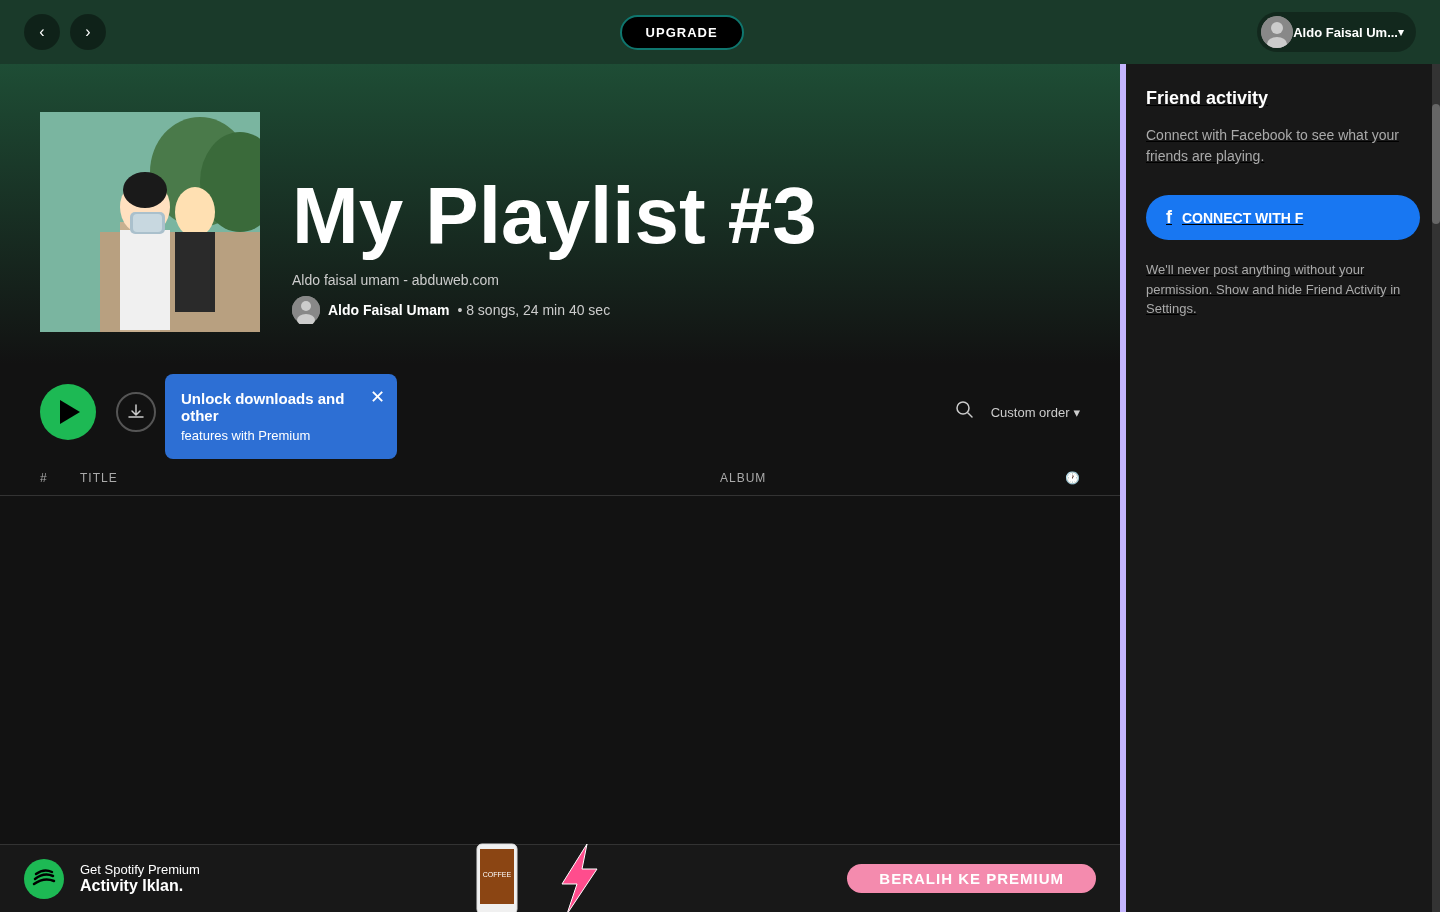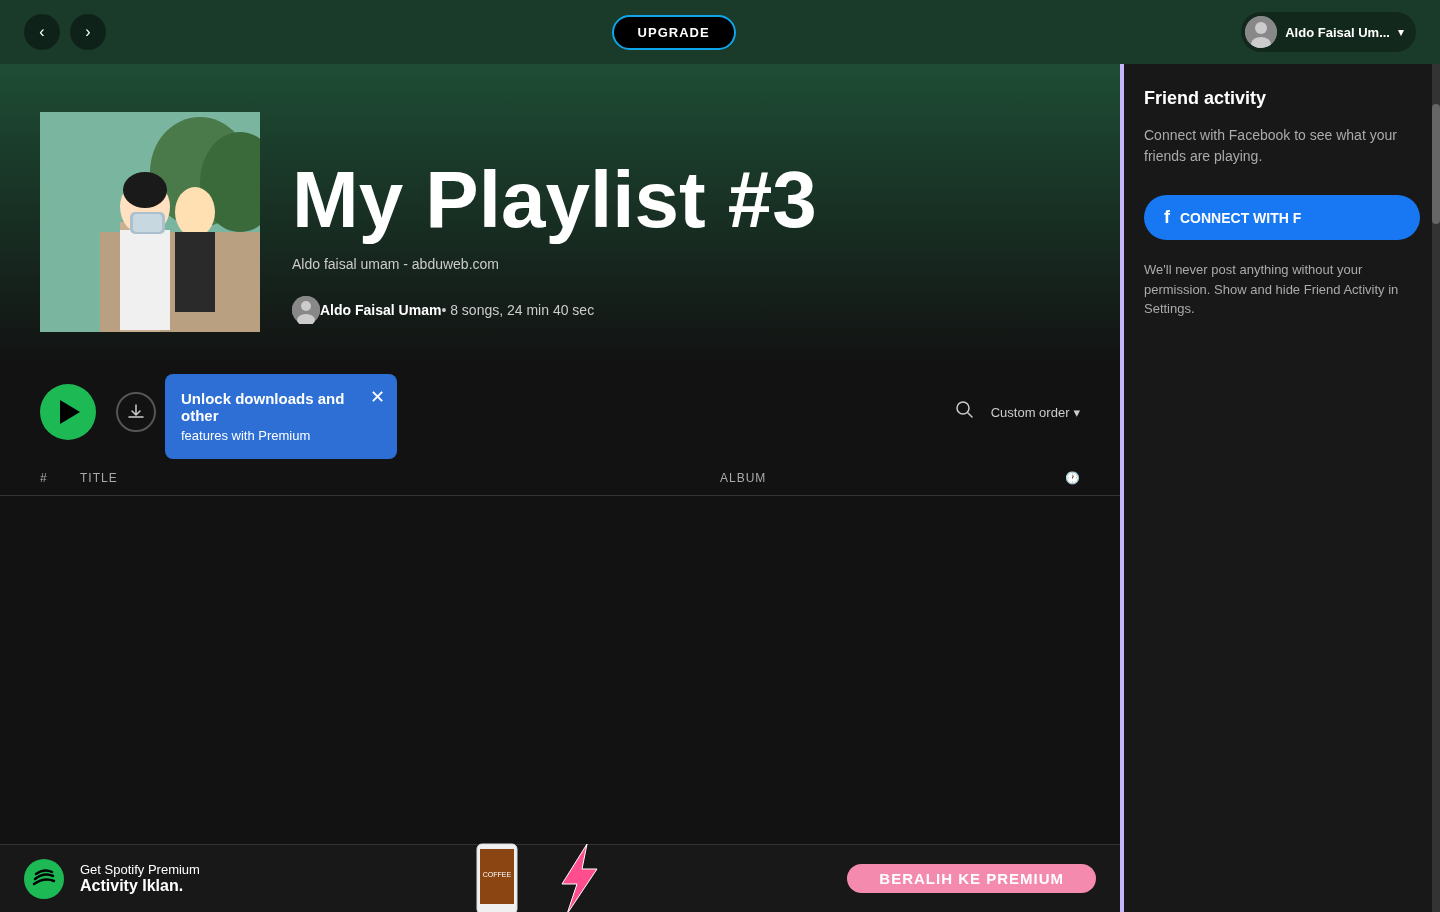--- a/index.html
+++ b/index.html
@@ -40,32 +40,31 @@
       font-size: 16px;
     }
     .topbar-center {
       flex: 1;
       display: flex;
       justify-content: center;
     }
     .upgrade-btn {
       background: #000;
       color: #fff;
-      border: 2px solid #0ea5e9;
+      border: 2px solid #0f766e;
       border-radius: 20px;
       padding: 8px 24px;
       font-size: 13px;
       font-weight: 700;
       letter-spacing: 1px;
       cursor: pointer;
     }
     .user-area {
       display: flex;
       align-items: center;
-      gap: 8px;
       background: rgba(0,0,0,0.3);
       border-radius: 20px;
       padding: 4px 12px 4px 4px;
       cursor: pointer;
     }
     .user-avatar {
       width: 32px;
       height: 32px;
       border-radius: 50%;
       background: #888;
@@ -130,25 +129,26 @@
     .playlist-title {
       color: #fff;
       font-size: 80px;
       font-weight: 900;
       line-height: 1;
       margin-bottom: 16px;
     }
     .playlist-desc {
       color: #ccc;
       font-size: 14px;
-      margin-bottom: 24px;
+      margin-bottom: 8px;
     }
     .playlist-meta {
       display: flex;
       align-items: center;
+      gap: 8px;
     }
     .meta-avatar {
       width: 28px;
       height: 28px;
       border-radius: 50%;
       background: #888;
     }
     .meta-text {
       color: #fff;
       font-size: 14px;
@@ -326,24 +326,25 @@
     .get-premium-label {
       color: #fff;
       font-size: 13px;
       margin-right: 16px;
     }
 
     
     .right-panel {
       width: 320px;
       background: #181818;
-      border-left: 4px solid #c4b5fd;
+      border-left: 6px solid #c4b5fd;
       padding: 24px 20px;
       flex-shrink: 0;
       overflow: hidden;
+      text-decoration: underline;
     }
     .friend-activity-title {
       color: #fff;
       font-size: 18px;
       font-weight: 700;
       margin-bottom: 16px;
     }
     .friend-activity-desc {
       color: #aaa;
       font-size: 14px;

